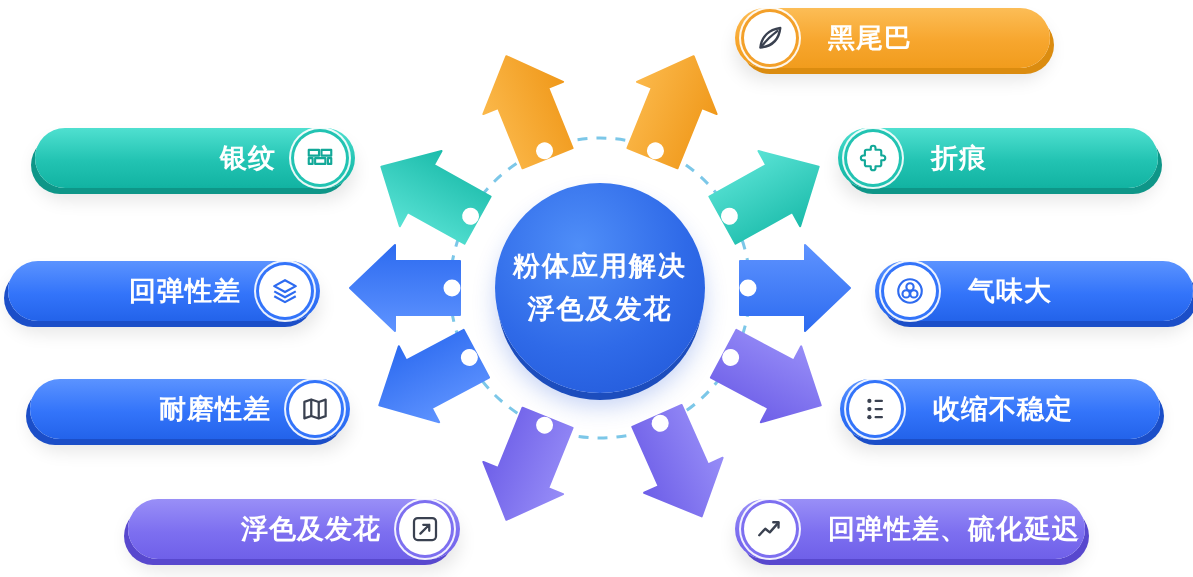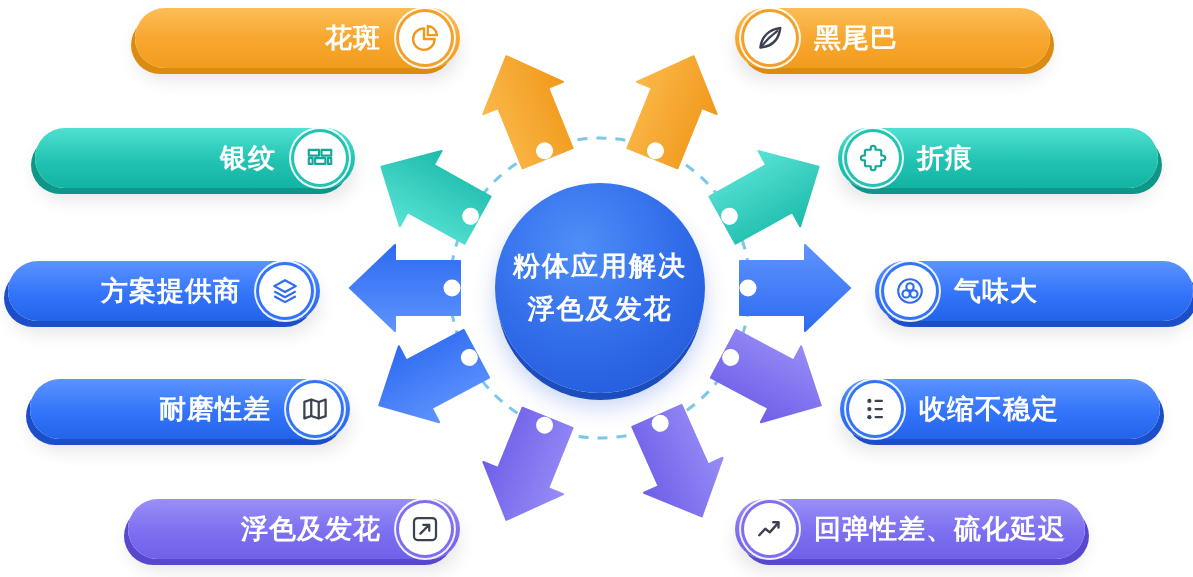--- a/index.html
+++ b/index.html
@@ -44,21 +44,21 @@
     border-radius: 999px;
     display: flex;
     align-items: center;
     color: #ffffff;
     font-weight: bold;
     font-size: 27px;
     letter-spacing: 1px;
     white-space: nowrap;
   }
   .pill.left  { justify-content: flex-end;  padding-right: 9px; gap: 18px; }
-  .pill.right { justify-content: flex-start; padding-left: 9px;  gap: 18px; }
+  .pill.right { justify-content: flex-start; padding-left: 9px;  gap: 32px; }
 
   .pill.left  { box-shadow: -5px 7px 0 -1px var(--sh), 0 12px 18px rgba(0,0,0,0.10); }
   .pill.right { box-shadow:  5px 7px 0 -1px var(--sh), 0 12px 18px rgba(0,0,0,0.10); }
 
   .orange { background: linear-gradient(180deg, #fcbd56 0%, #f7a62e 55%, #f19c1d 100%); --sh: #db8c10; --ring: #f3a02a; }
   .teal   { background: linear-gradient(180deg, #4fe0d0 0%, #22c3b2 55%, #12b3a2 100%); --sh: #0e9688; --ring: #22c3b2; }
   .blue   { background: linear-gradient(180deg, #5b93ff 0%, #3374fa 55%, #2363ea 100%); --sh: #1b4ec8; --ring: #3374fa; }
   .purple { background: linear-gradient(180deg, #998ff7 0%, #7d6ff0 55%, #6f60e9 100%); --sh: #5848ce; --ring: #7d6ff0; }
 
   .badge {
@@ -143,31 +143,20 @@
       <polygon points="140,-27 205,-27 205,-43 250,0 205,43 205,27 140,27" fill="url(#gradPurple)" stroke="url(#gradPurple)" stroke-width="2" stroke-linejoin="round"></polygon>
       <circle cx="148" cy="0" r="8.5" fill="#ffffff"></circle>
     </g>
   </svg>
 
   <div class="center-circle">
     <span class="center-line">粉体应用解决</span>
     <span class="center-line">浮色及发花</span>
   </div>
 
-  <div class="pill left orange" style="left:135px; top:8px; width:325px;">
-    <span class="pill-label">花斑</span>
-    <span class="badge ic-orange">
-      <svg viewBox="0 0 24 24" width="30" height="30">
-          <g fill="none" stroke="currentColor" stroke-width="1.9" stroke-linecap="round" stroke-linejoin="round">
-            <path d="M11.2 4.3a8.6 8.6 0 1 0 8.5 8.5h-8.5z"></path>
-            <path d="M14.3 2.4a8.2 8.2 0 0 1 7.3 7.3h-7.3z"></path>
-          </g>
-        </svg>
-    </span>
-  </div>
 
   <div class="pill right orange" style="left:735px; top:8px; width:315px;">
     <span class="badge ic-dark">
       <svg viewBox="0 0 24 24" width="30" height="30">
           <g fill="none" stroke="currentColor" stroke-width="1.9" stroke-linecap="round" stroke-linejoin="round">
             <path d="M4.3 19.7C5.3 11 11 5.3 20.2 4c-1 9.2-6.6 14.6-15.9 15.7z"></path>
             <path d="M5.5 18.5C9 13.8 13 10 17.8 6.5"></path>
           </g>
         </svg>
     </span>
@@ -192,21 +181,21 @@
   <div class="pill right teal" style="left:838px; top:128px; width:320px;">
     <span class="badge ic-teal">
       <svg viewBox="0 0 24 24" width="30" height="30">
           <path d="M10.2 4.1a1.9 1.9 0 1 1 3.8 0v1.3h3.2c.8 0 1.4.6 1.4 1.4V10h1.3a1.9 1.9 0 1 1 0 3.8h-1.3v3.4c0 .8-.6 1.4-1.4 1.4H14v1.3a1.9 1.9 0 1 1-3.8 0v-1.3H6.9c-.8 0-1.4-.6-1.4-1.4v-3.4H4.2a1.9 1.9 0 1 1 0-3.8h1.3V6.8c0-.8.6-1.4 1.4-1.4h3.3V4.1z" fill="none" stroke="currentColor" stroke-width="1.7" stroke-linejoin="round"></path>
         </svg>
     </span>
     <span class="pill-label">折痕</span>
   </div>
 
   <div class="pill left blue" style="left:8px; top:261px; width:312px;">
-    <span class="pill-label">方案提供商</span>
+    <span class="pill-label">回弹性差</span>
     <span class="badge ic-blue">
       <svg viewBox="0 0 24 24" width="30" height="30">
           <g fill="none" stroke="currentColor" stroke-width="1.8" stroke-linejoin="round">
             <path d="M12 3.4l8.6 4.7L12 12.8 3.4 8.1z"></path>
             <path d="M3.4 12.3l8.6 4.7 8.6-4.7"></path>
             <path d="M3.4 16.2l8.6 4.7 8.6-4.7"></path>
           </g>
         </svg>
     </span>
   </div>

